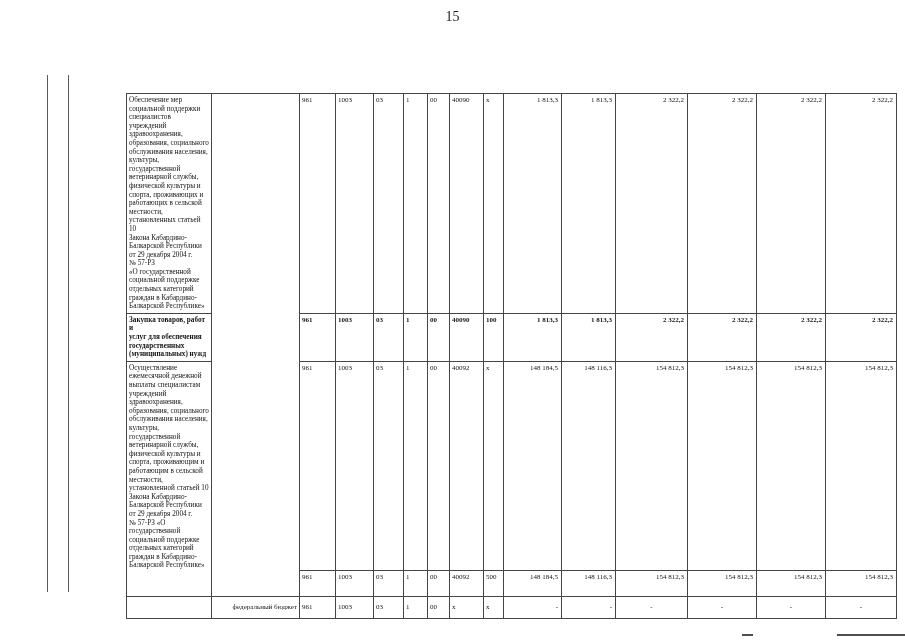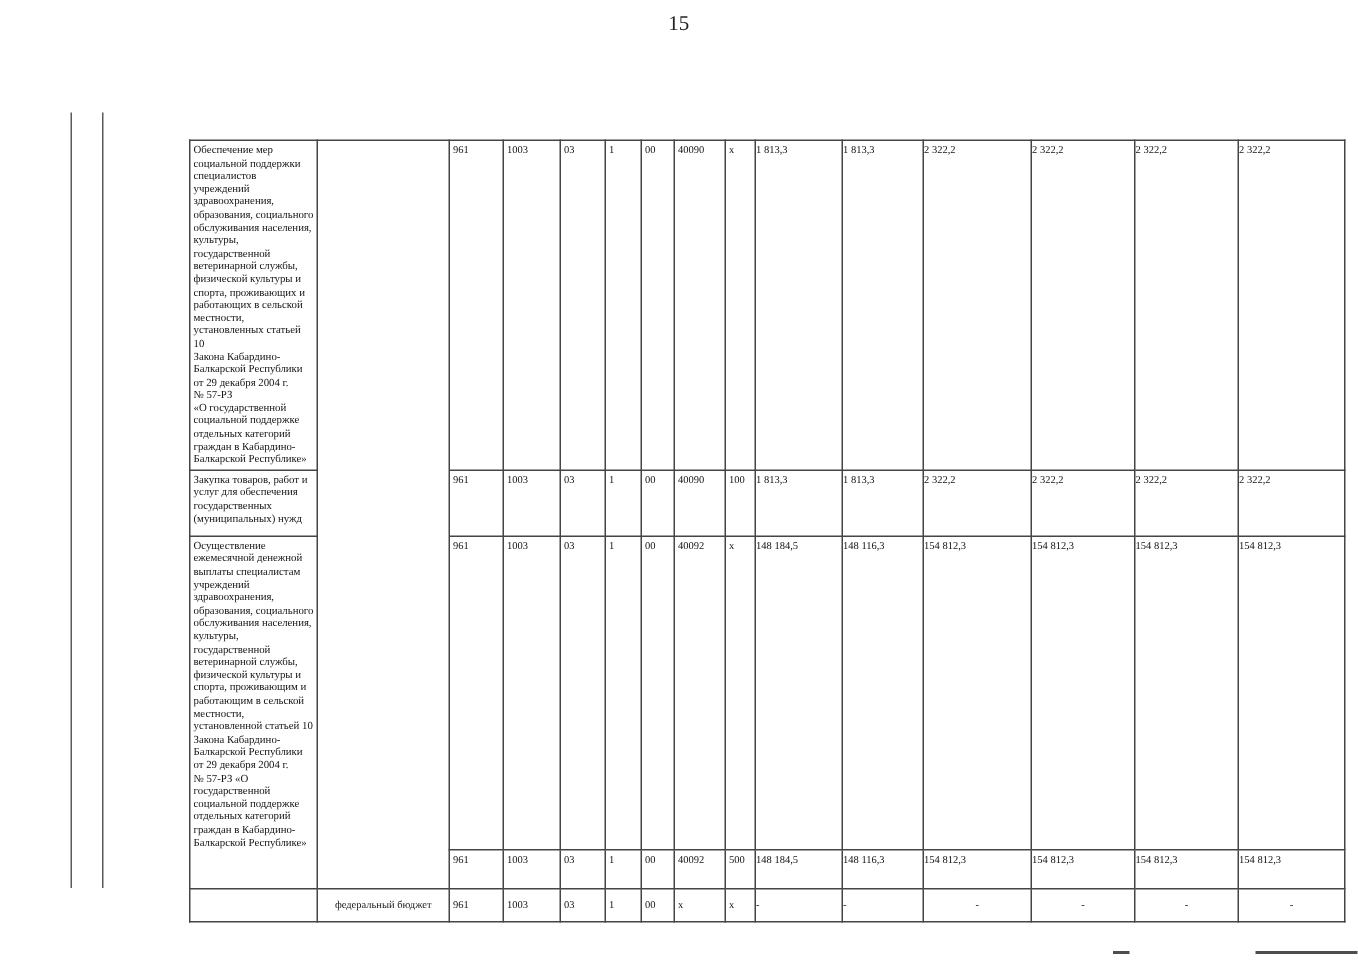--- a/index.html
+++ b/index.html
@@ -18,33 +18,33 @@
   table.budget-table{
     position:absolute;left:126px;top:93px;width:770px;
     border-collapse:collapse;table-layout:fixed;
   }
   td{
     border:1px solid #454545;vertical-align:top;
     font-size:7px;line-height:8.6px;padding:1px 2px;overflow:hidden;
     color:#151515;
   }
   tr.r1{height:215px;}
-  tr.r2{height:44px;}
+  tr.r2{height:44px;font-weight:bold;}
   tr.r3{height:209px;}
   tr.r4{height:26px;}
   tr.r5{height:22px;}
   td.desc{white-space:pre-line;font-size:7.2px;line-height:8.6px;padding:2px 2px;}
   td.code{padding-top:2px;}
-  td.val{padding:2px 3px 0 0;}
+  td.val{text-align:right;padding:2px 3px 0 0;}
   td.valc{text-align:center;padding:2px 0 0 0;}
   td.sub-r1{border-bottom:none;}
   td.sub-r2{border-top:none;border-bottom:none;}
   td.sub-r3{border-top:none;}
   tr.r5 td{vertical-align:middle;padding-top:0;}
-  td.label{text-align:center;padding-left:2px;}
+  td.label{text-align:right;padding-left:2px;}
   .mark{position:absolute;border-top:2px solid #4e4e4e;height:0;}
   .mark-short{left:742px;top:634px;width:11px;}
   .mark-long{left:837px;top:634px;width:68px;}
 </style>
 </head>
 <body>
 
 <div class="page-number">15</div>
 
 <div class="vrule vrule-1"></div>

